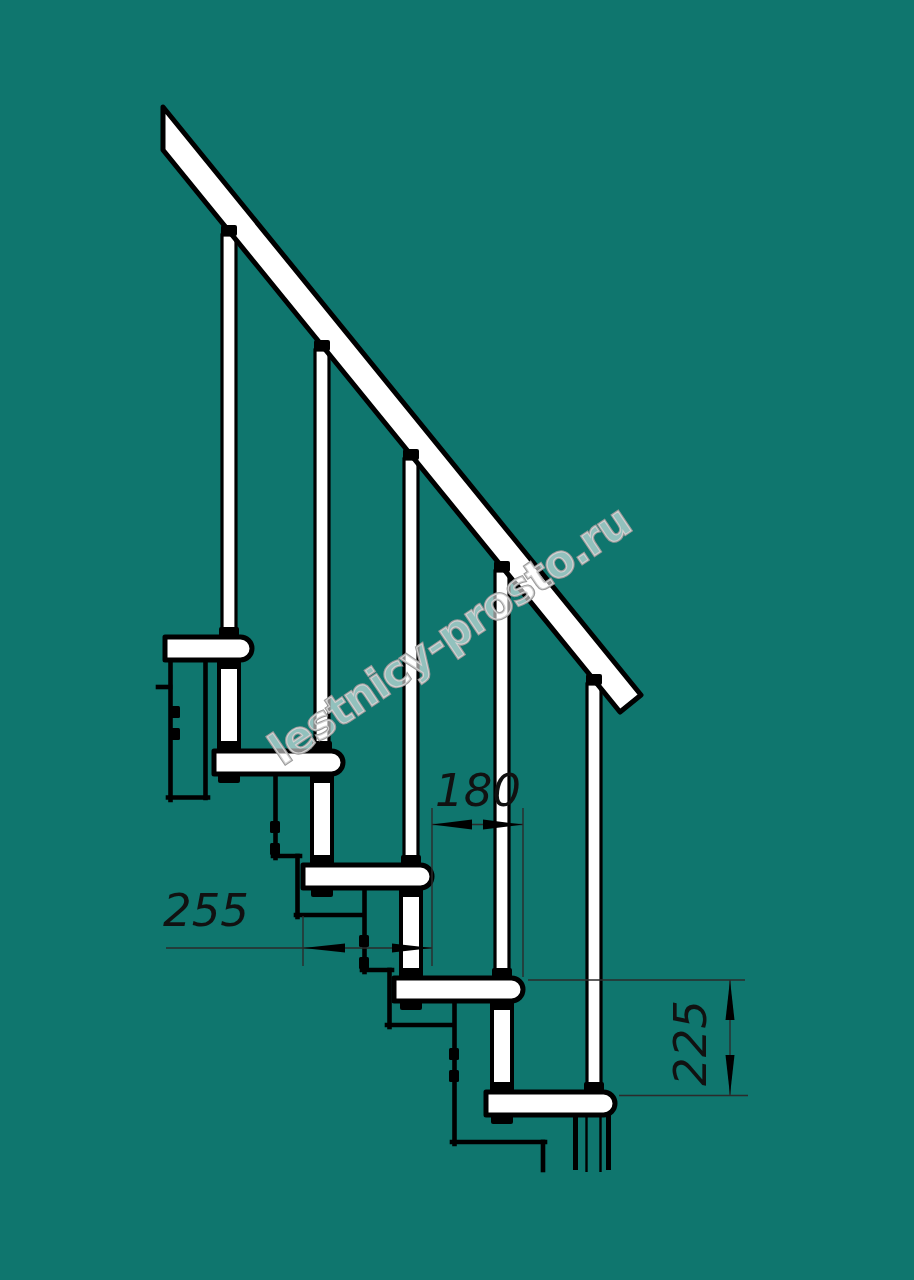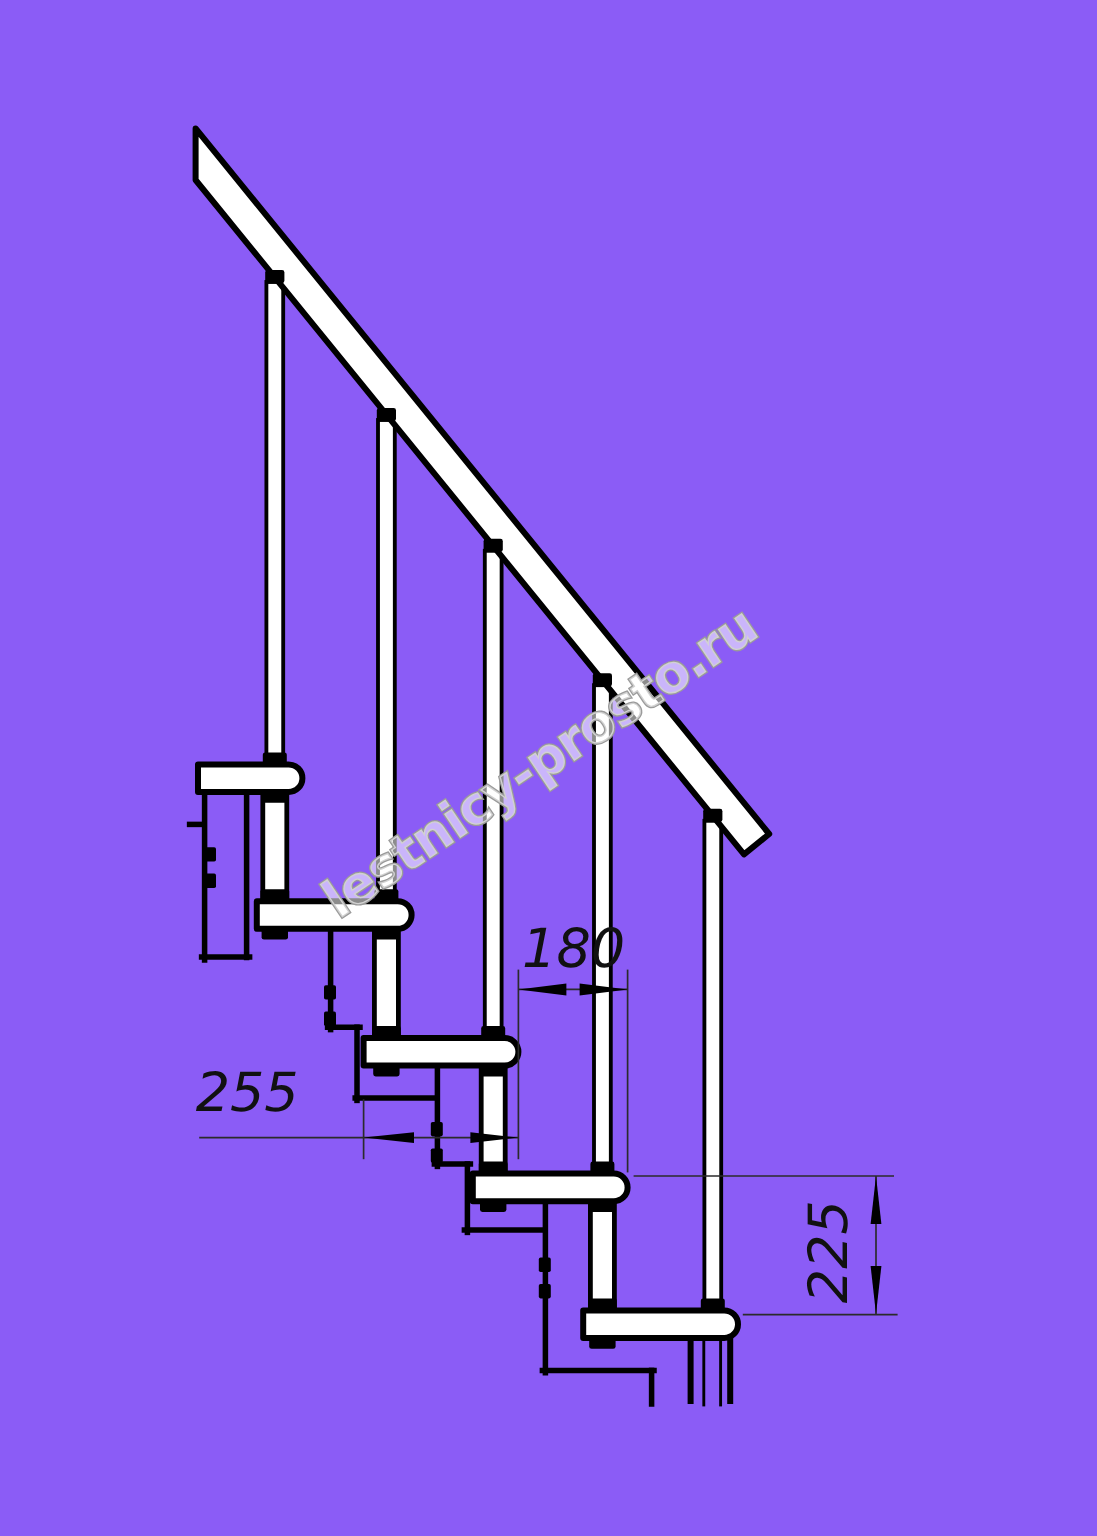--- a/index.html
+++ b/index.html
@@ -1,19 +1,19 @@
 <!DOCTYPE html>
 <html><head>
 <meta charset="utf-8">
 <style>
   html,body{margin:0;padding:0;background:#ffffff;}
   .canvas{
     position:relative;
     width:914px;height:1280px;
-    background:#8b5cf6;
+    background:#0f766e;
     overflow:hidden;
     font-family:"DejaVu Sans", sans-serif;
   }
   svg{display:block;}
   .thin  {stroke:#2b2b2b;stroke-width:1.4;fill:none;}
   .main  {stroke:#000000;stroke-width:5;fill:#ffffff;stroke-linejoin:round;}
   .mainl {stroke:#000000;stroke-width:4.6;fill:none;stroke-linecap:square;}
   .tube  {stroke:#000000;stroke-width:3.2;fill:#ffffff;}
   .col   {stroke:#000000;stroke-width:4;fill:#ffffff;}
   .blk   {fill:#000000;stroke:none;}

